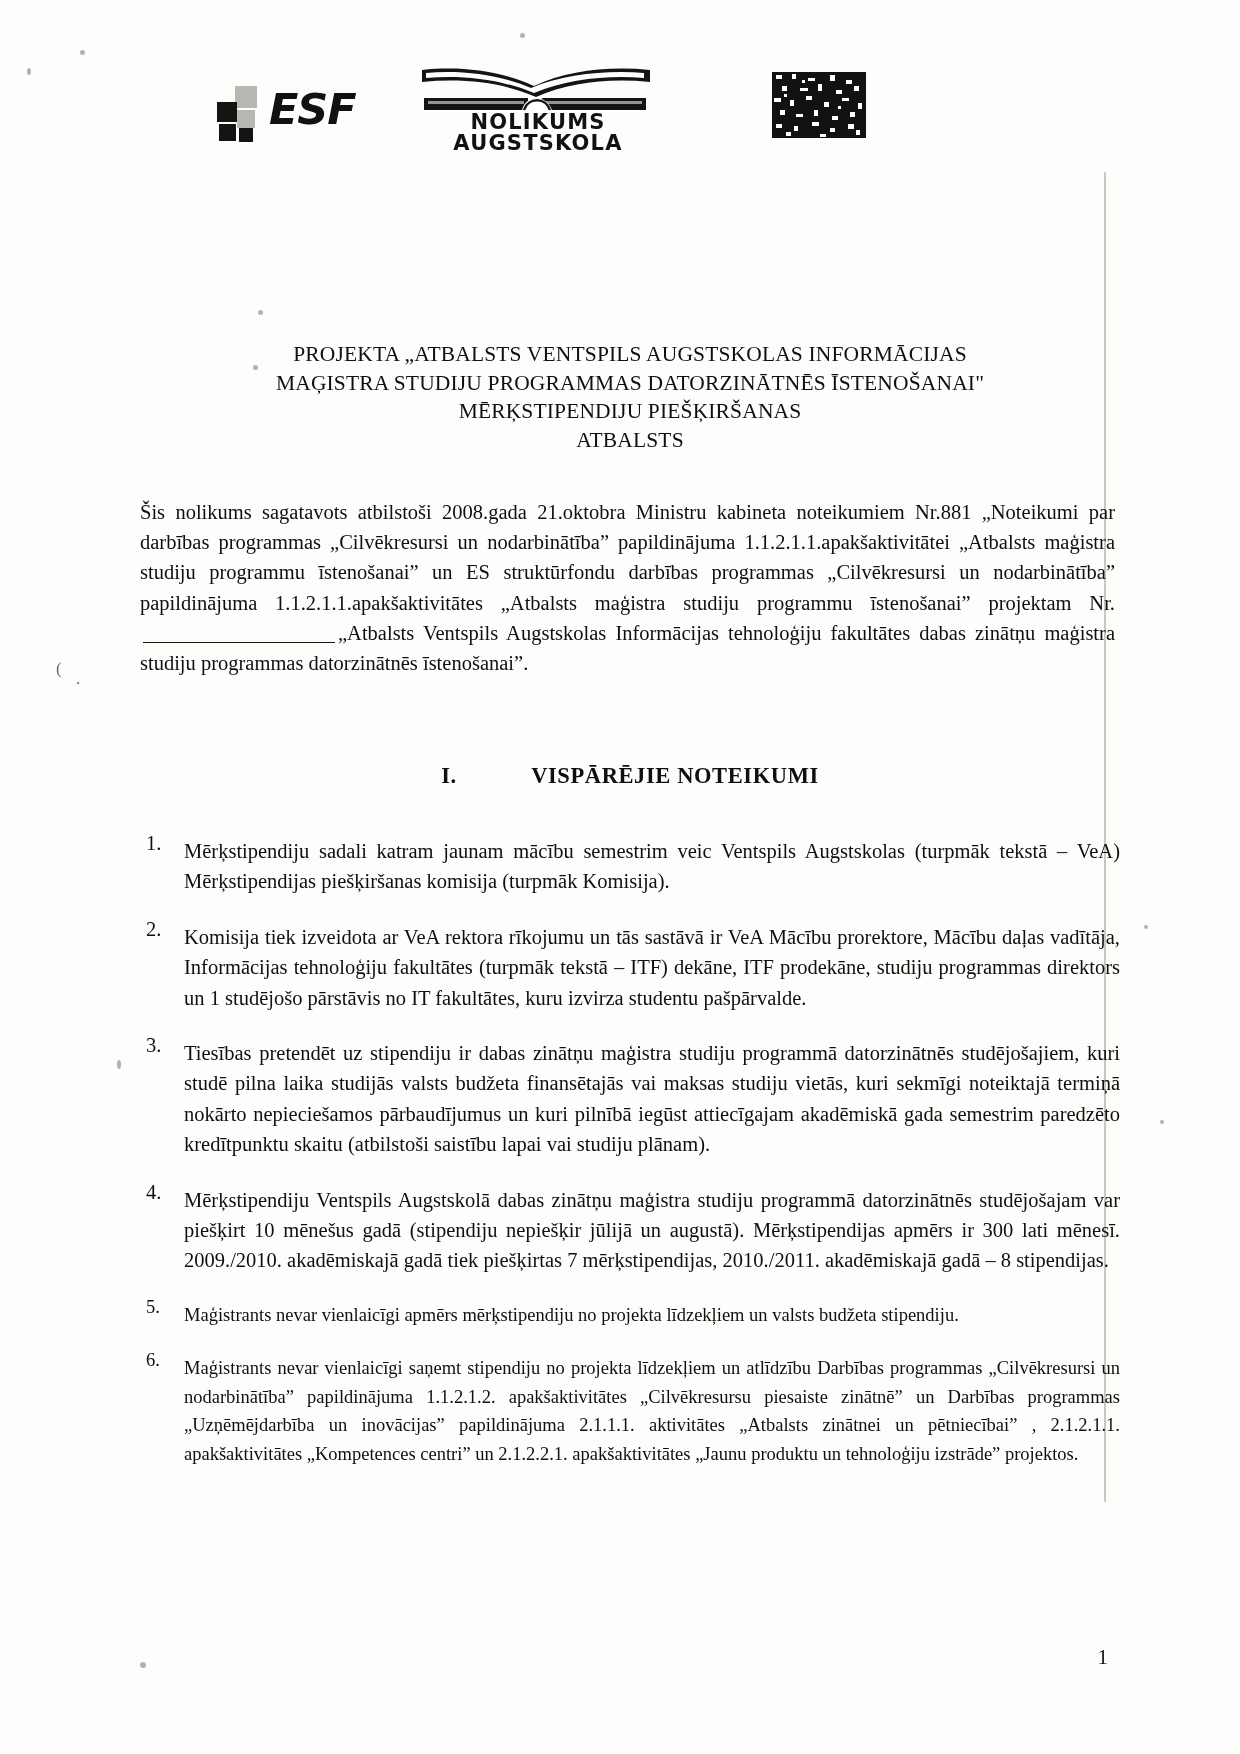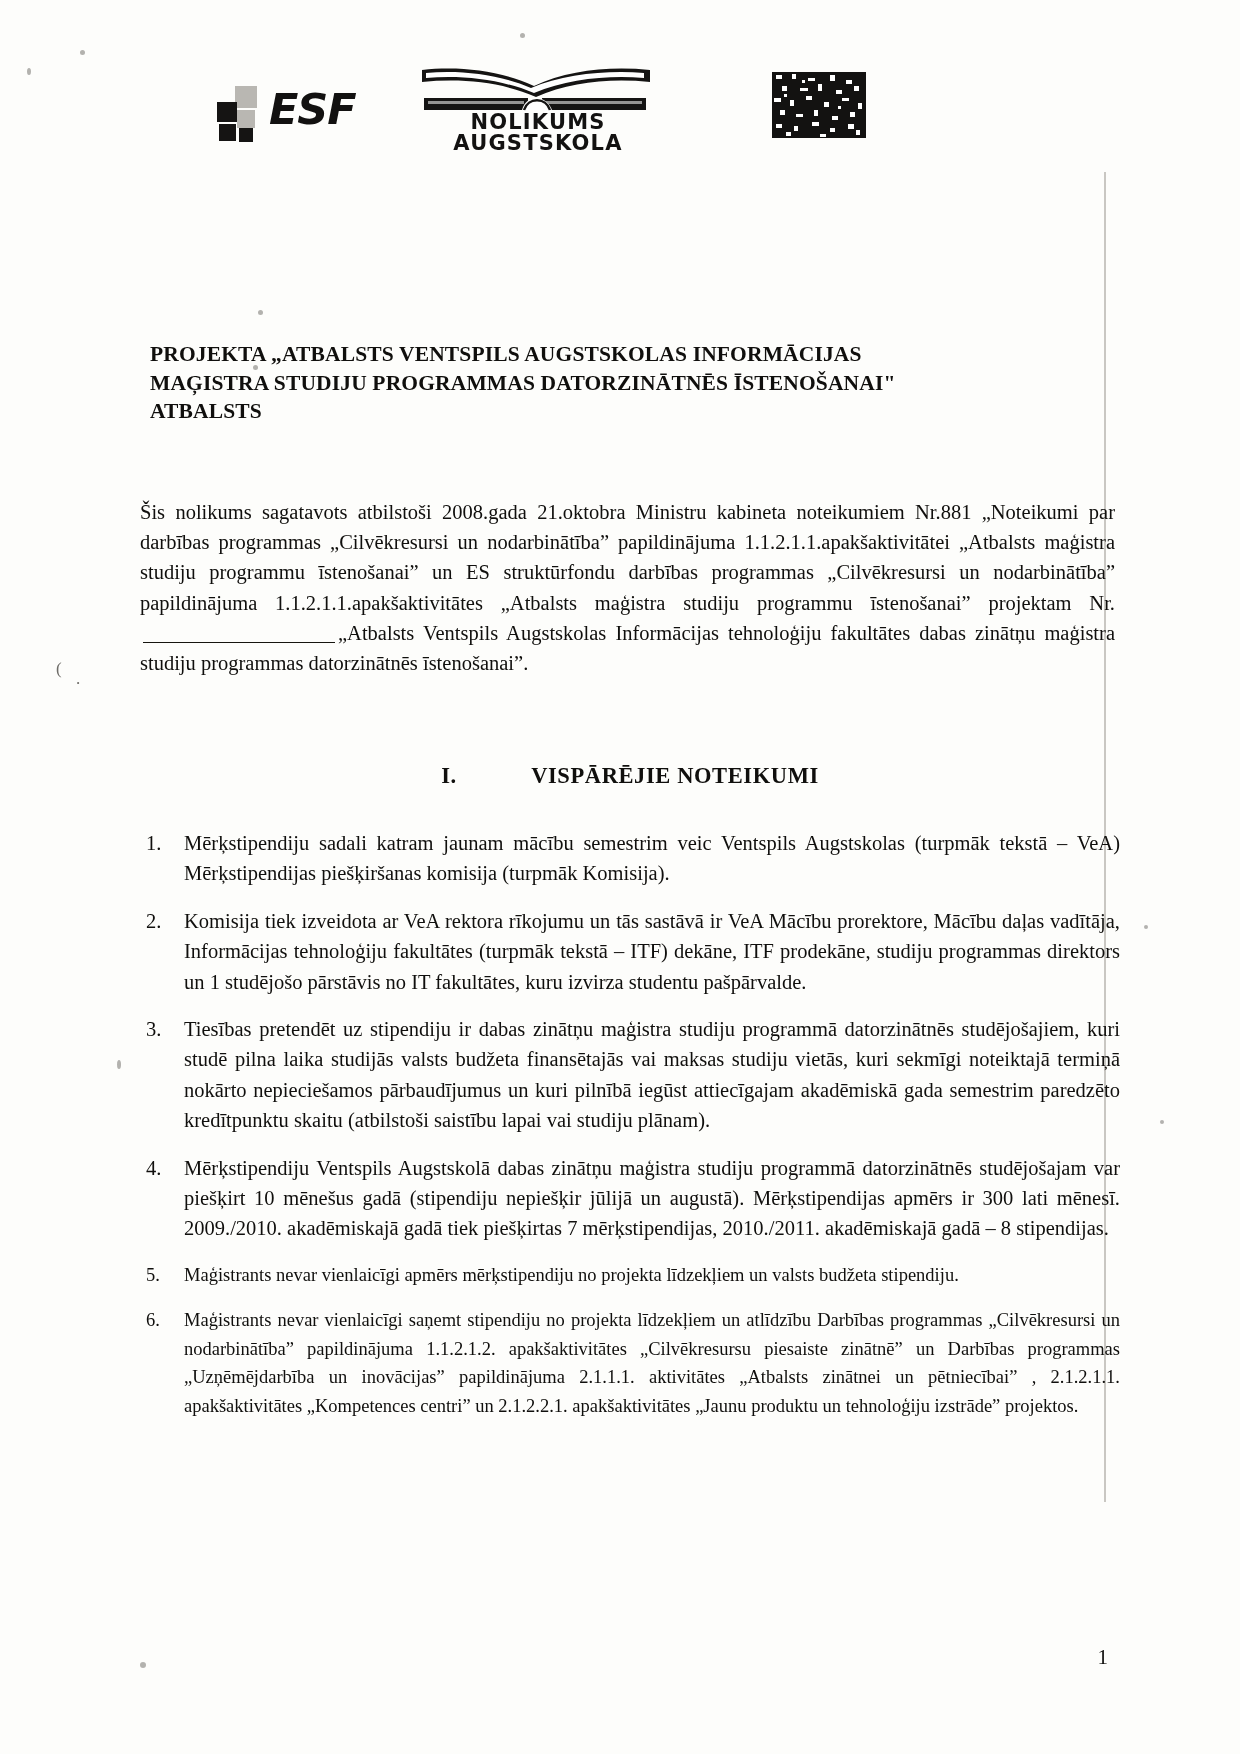--- a/index.html
+++ b/index.html
@@ -139,21 +139,22 @@
     font-weight: bold;
     letter-spacing: .3px;
   }
 
   
   .doc-title {
     position: absolute;
     left: 150px;
     top: 340px;
     width: 960px;
-    font-weight: bold;
+    text-align: center;
+    font-weight: normal;
     font-size: 21.5px;
     line-height: 28.5px;
     letter-spacing: .15px;
   }
 
   
   .intro {
     position: absolute;
     left: 140px;
     top: 497px;
@@ -213,20 +214,21 @@
     line-height: 30.4px;
     text-align: left;
     padding-left: 6px;
     box-sizing: border-box;
   }
   .clause .body {
     flex: 1 1 auto;
     font-size: 20.5px;
     line-height: 30.4px;
     text-align: justify;
+    margin-top: 8px;
   }
   .clause.small .num,
   .clause.small .body {
     font-size: 18.5px;
     line-height: 28.4px;
   }
 
   
   .page-number {
     position: absolute;
@@ -316,20 +318,21 @@
         <i style="left:12px; top:22px; width:3px;  height:3px;"></i>
       </div>
     </div>
 
   </div>
 
 
   <div class="doc-title">
     <div>PROJEKTA „ATBALSTS VENTSPILS AUGSTSKOLAS INFORMĀCIJAS</div>
     <div>MAĢISTRA STUDIJU PROGRAMMAS DATORZINĀTNĒS ĪSTENOŠANAI"</div>
+    <div>MĒRĶSTIPENDIJU PIEŠĶIRŠANAS</div>
     <div>ATBALSTS</div>
   </div>
 
   <div class="intro">
     <p><span>Šis nolikums sagatavots atbilstoši 2008.gada 21.oktobra Ministru kabineta noteikumiem Nr.881 „Noteikumi par darbības programmas „Cilvēkresursi un nodarbinātība”  papildinājuma 1.1.2.1.1.apakšaktivitātei „Atbalsts maģistra studiju programmu īstenošanai” un ES struktūrfondu darbības programmas „Cilvēkresursi un nodarbinātība” papildinājuma 1.1.2.1.1.apakšaktivitātes „Atbalsts maģistra studiju programmu īstenošanai” projektam Nr.</span><span class="fill-line"></span><span>„Atbalsts Ventspils Augstskolas Informācijas tehnoloģiju fakultātes dabas zinātņu maģistra studiju programmas datorzinātnēs īstenošanai”.</span></p>
   </div>
 
   <div class="section-head">
     <span class="numeral">I.</span><span class="sp"></span><span>VISPĀRĒJIE NOTEIKUMI</span>
   </div>

